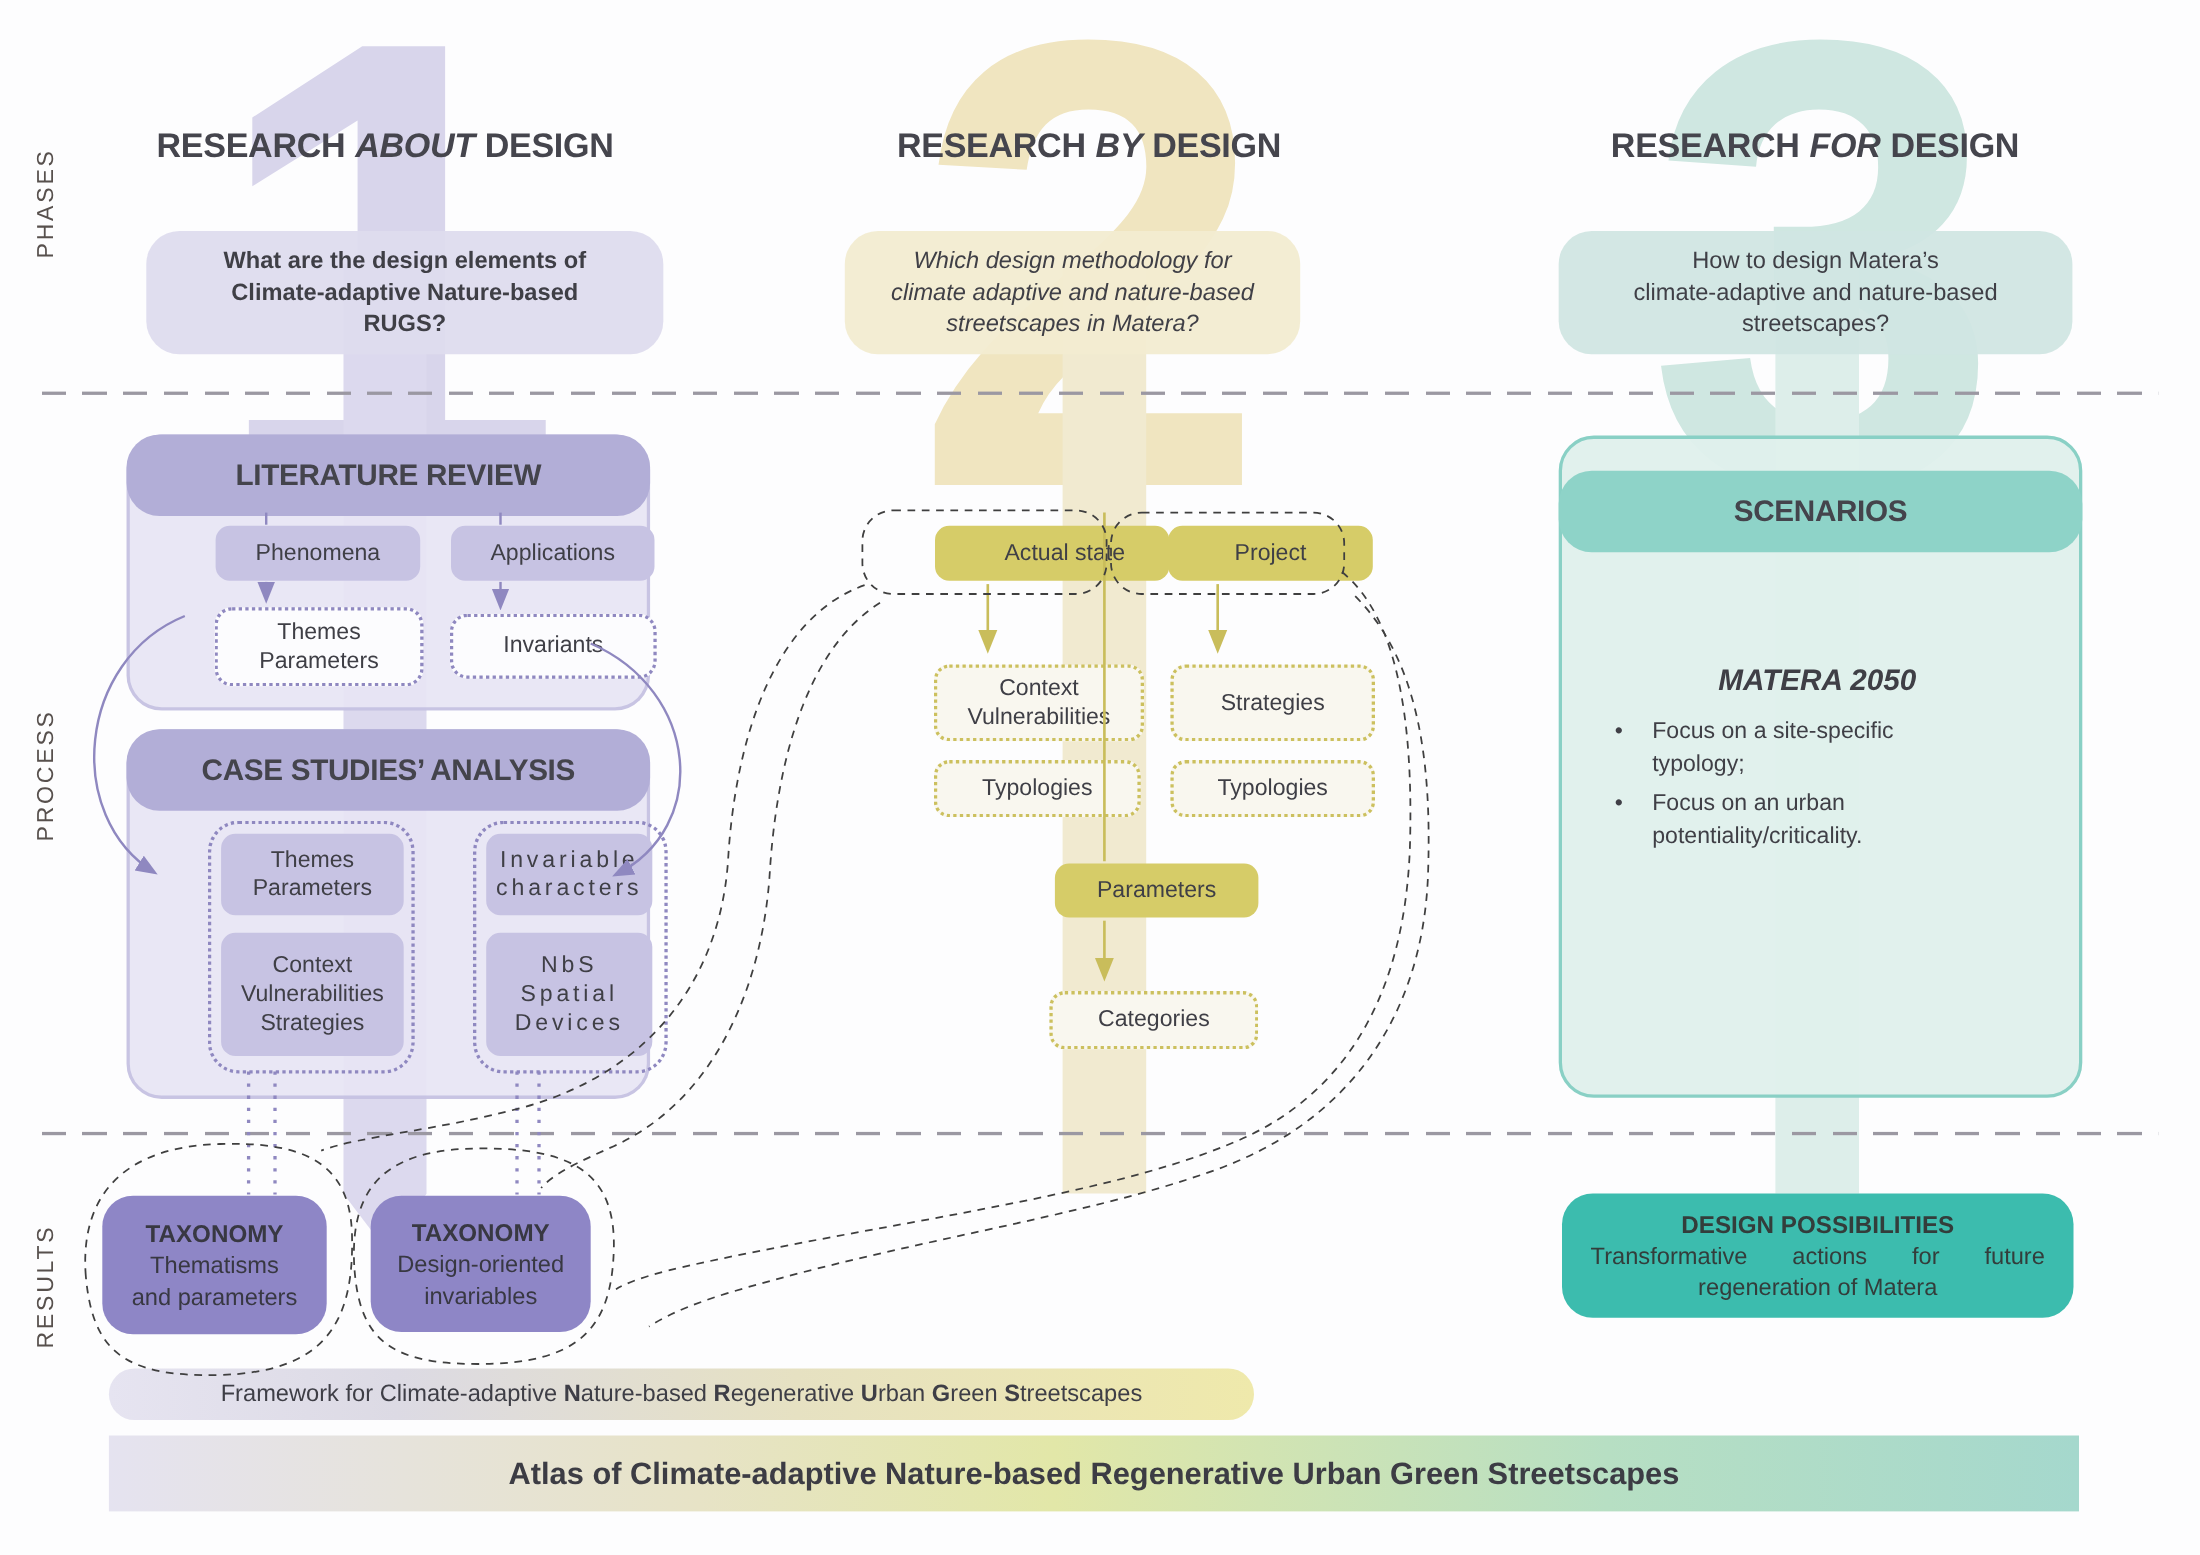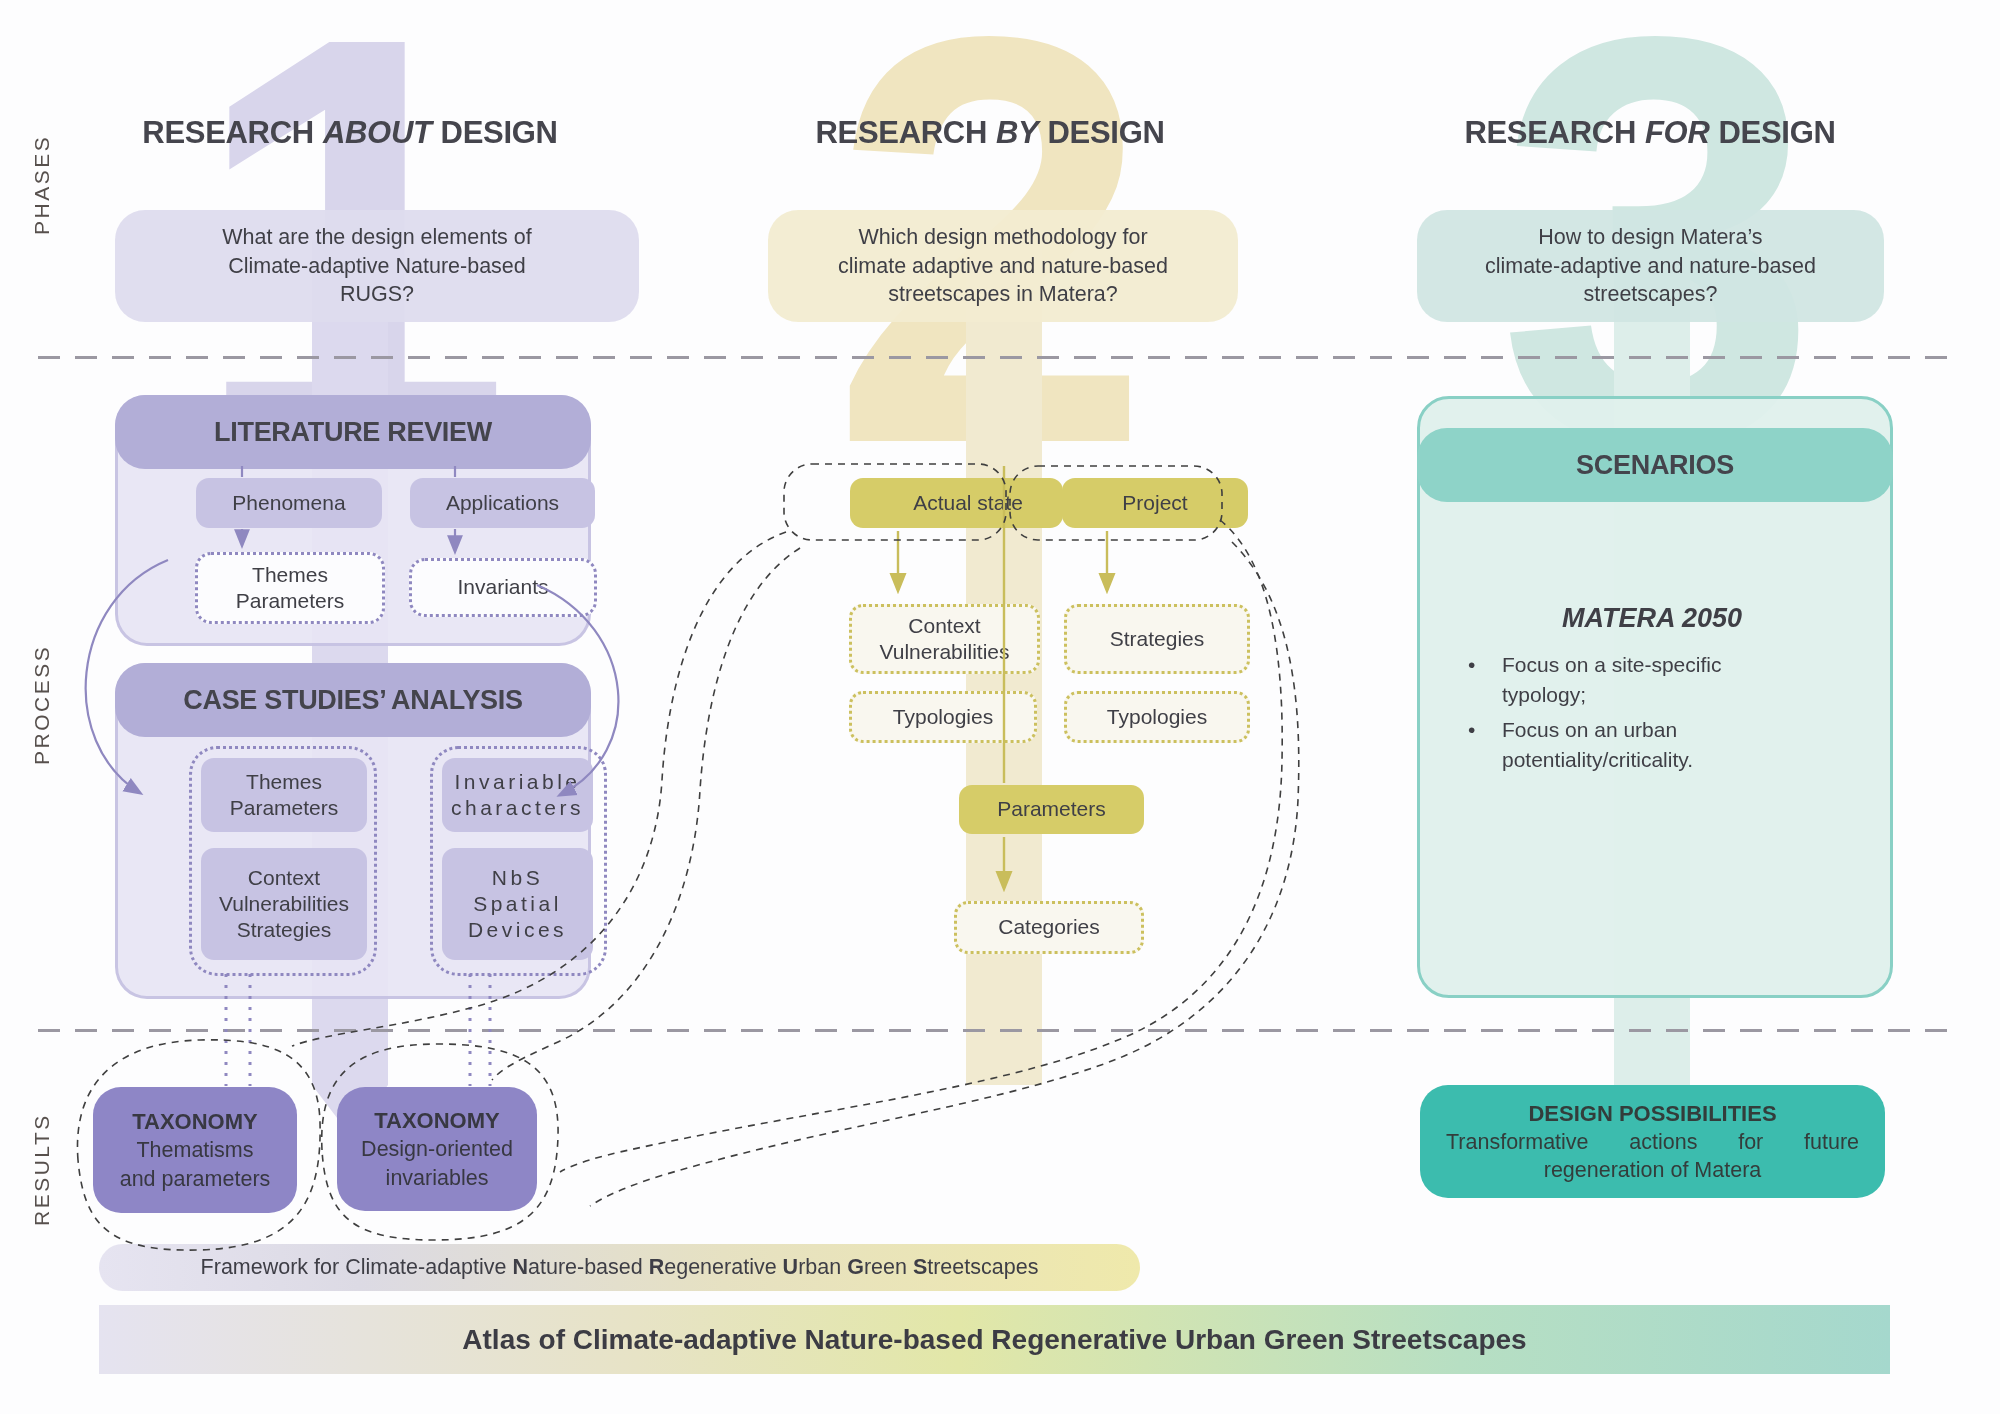--- a/index.html
+++ b/index.html
@@ -31,22 +31,22 @@
 
   
   .col-title{position:absolute;top:112px;height:42px;z-index:3;display:flex;align-items:center;
              justify-content:center;font-size:31px;font-weight:700;color:#45454d;letter-spacing:-.3px;}
   .col-title .em{font-style:italic;margin:0 9px;}
 
   
   .qbox{position:absolute;top:210px;height:112px;border-radius:30px;z-index:2;display:flex;
         align-items:center;justify-content:center;text-align:center;font-size:21.5px;
         line-height:1.32;color:#3f3f46;white-space:pre-line;}
-  .q1{left:115px;width:524px;background:rgba(222,220,238,.94);}
-  .q2{left:768px;width:470px;background:rgba(242,236,208,.94);}
+  .q1{left:133px;width:470px;background:rgba(222,220,238,.94);font-weight:bold;}
+  .q2{left:768px;width:414px;background:rgba(242,236,208,.94);font-style:italic;}
   .q3{left:1417px;width:467px;background:rgba(208,230,226,.94);}
 
   
   .panel{position:absolute;border-radius:32px;z-index:2;}
   .panel .band{position:absolute;top:-3px;left:-3px;right:-3px;height:74px;border-radius:30px;
                display:flex;align-items:center;justify-content:center;
                font-size:27px;font-weight:700;color:#44444c;letter-spacing:-.3px;}
   .panel-lit {left:115px;top:395px;width:470px;height:245px;background:rgba(231,229,244,.92);border:3px solid rgba(178,174,215,.6);}
   .panel-case{left:115px;top:663px;width:470px;height:330px;background:rgba(231,229,244,.92);border:3px solid rgba(178,174,215,.6);}
   .panel-lit .band,.panel-case .band{background:#b2aed7;}

